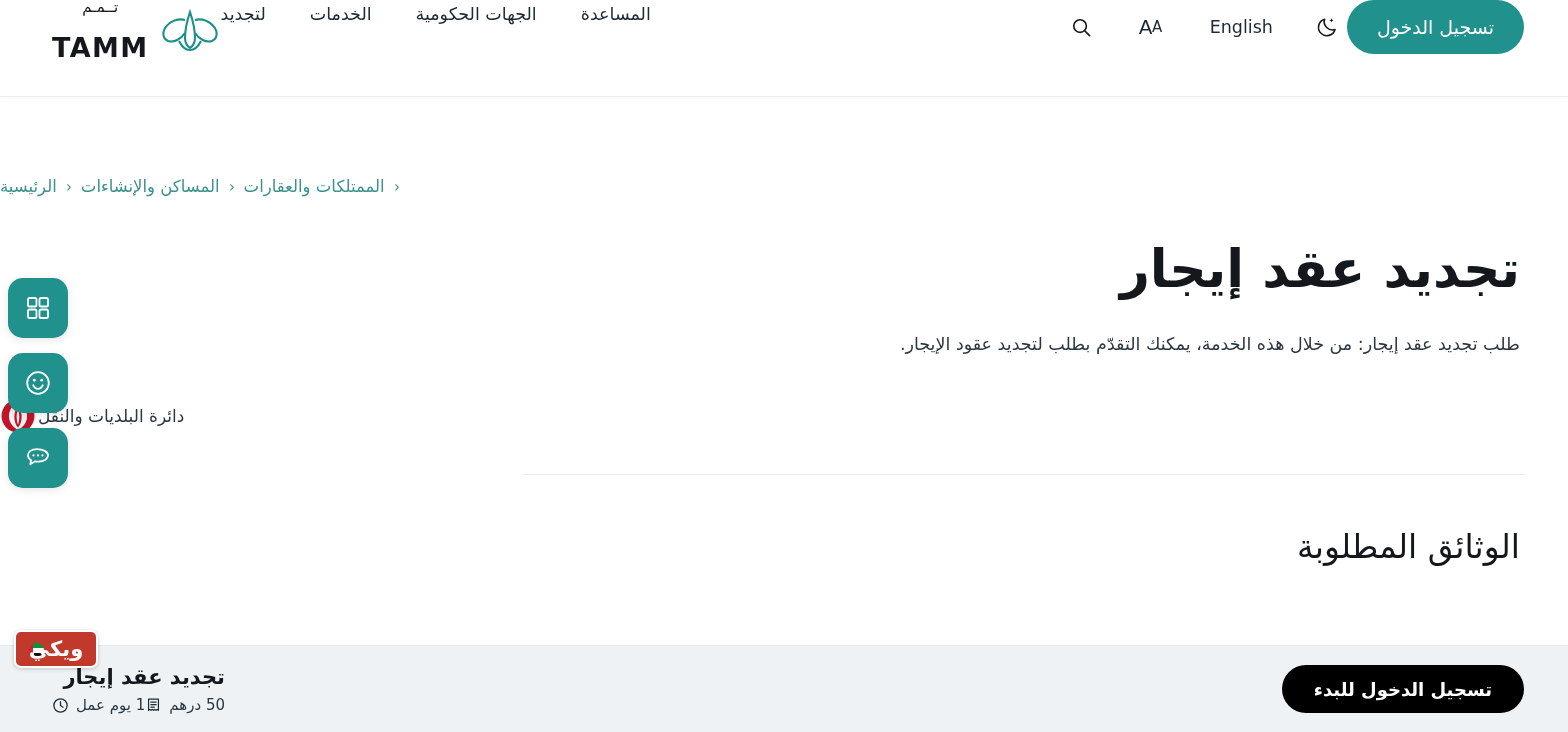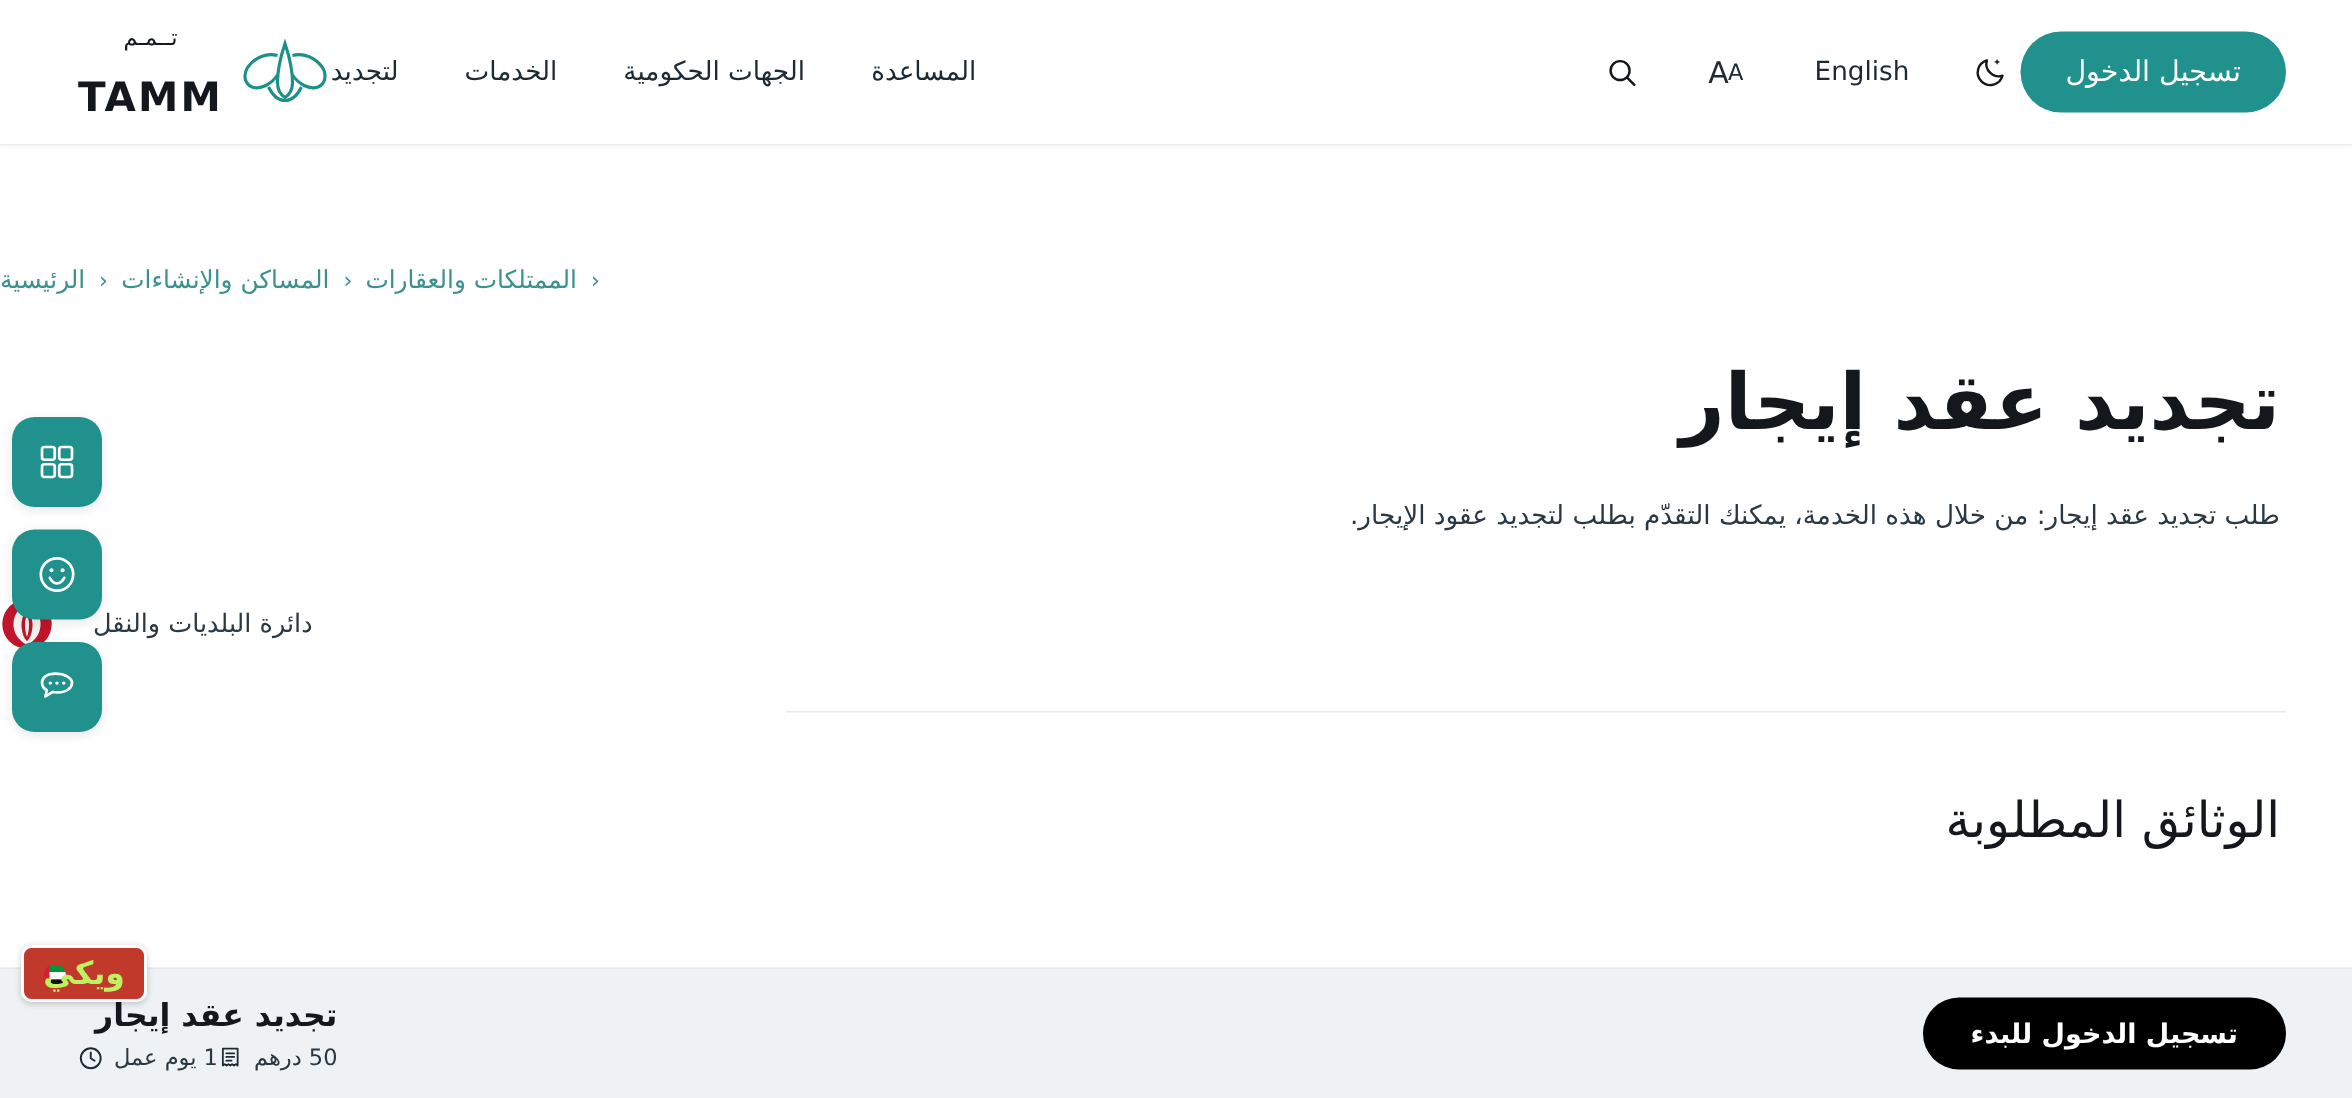--- a/index.html
+++ b/index.html
@@ -20,21 +20,21 @@
   
   .header {
     position: absolute;
     top: 0; left: 0;
     width: 1568px;
     height: 97px;
     background: #ffffff;
     border-bottom: 1px solid #ececee;
     box-shadow: 0 1px 3px rgba(0,0,0,0.035);
     display: flex;
-    align-items: center;
+    align-items: flex-start;
     flex-direction: row-reverse;
     padding: 0 44px 0 52px;
     z-index: 40;
   }
 
   
   .logo-block {
     display: flex;
     align-items: center;
     gap: 10px;
@@ -176,21 +176,21 @@
     margin-top: 30px;
     padding-right: 4px;
     line-height: 1.6;
   }
 
   .dept-row {
     display: flex;
     flex-direction: row-reverse;
     align-items: center;
     justify-content: flex-start;
-    gap: 26px;
+    gap: 2px;
     margin-top: 40px;
     padding-right: 0px;
   }
   .dept-emblem {
     width: 36px; height: 36px;
     border-radius: 50%;
     overflow: hidden;
     flex: none;
     background: #ffffff;
   }
@@ -252,21 +252,21 @@
     border: 2px solid #ffffff;
     border-radius: 7px;
     display: flex;
     align-items: center;
     justify-content: center;
     z-index: 70;
     box-shadow: 0 1px 4px rgba(0,0,0,0.2);
     overflow: hidden;
   }
   .wiki-badge .wtext {
-    color: #bef264;
+    color: #ffffff;
     font-size: 21px;
     font-weight: 700;
     letter-spacing: 0px;
     position: relative;
     z-index: 2;
     line-height: 1;
   }
   .wiki-flag {
     position: absolute;
     left: 13px;

